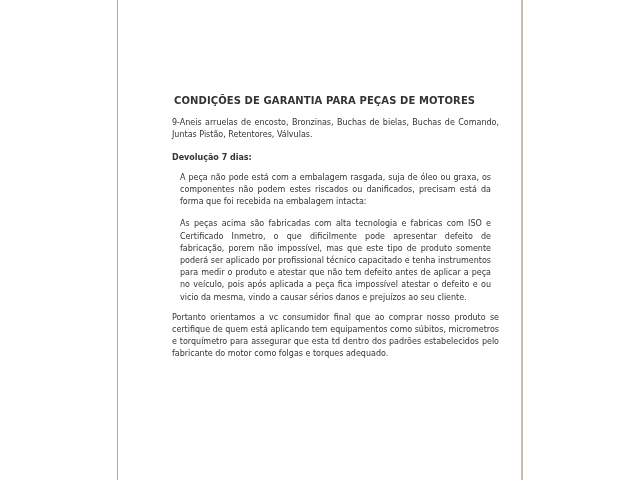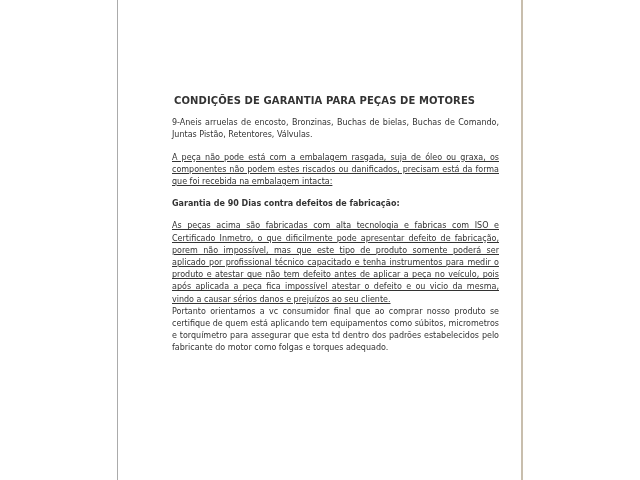--- a/index.html
+++ b/index.html
@@ -38,44 +38,44 @@
   }
   .doc-title {
     font-size: 10px;
     font-weight: bold;
     letter-spacing: 0.1px;
     white-space: nowrap;
     text-align: left;
     margin: 0 0 10px 2px;
   }
   .para { margin: 0 0 10px 0; }
-  .para-tight { margin: 0; text-decoration: underline; }
+  .para-tight { margin: 8px; }
   .heading-block { margin: 0 0 10px 0; }
   .heading-line { font-weight: bold; text-align: left; }
 </style>
 </head>
 <body>
 
 <div class="screen">
 
   <div class="vline vline-left"></div>
   <div class="vline vline-right"></div>
 
   <div class="content">
 
     <div class="doc-title">CONDIÇÕES DE GARANTIA PARA PEÇAS DE MOTORES</div>
 
     <p class="para">9-Aneis arruelas de encosto, Bronzinas, Buchas de bielas, Buchas de Comando, Juntas Pistão, Retentores, Válvulas.</p>
 
 
     <div class="heading-block">
+      <div class="heading-line">Devolução 7 dias:</div>
       <p class="para-tight">A peça não pode está com a embalagem rasgada, suja de óleo ou graxa, os componentes não podem estes riscados ou danificados, precisam está da forma que foi recebida na embalagem intacta:</p>
     </div>
 
-    <div class="heading-line heading-block">Garantia de 90 Dias contra defeitos de fabricação:</div>
 
     <p class="para-tight">As peças acima são fabricadas com alta tecnologia e fabricas com ISO e Certificado Inmetro, o que dificilmente pode apresentar defeito de fabricação, porem não impossível, mas que este tipo de produto somente poderá ser aplicado por profissional técnico capacitado e tenha instrumentos para medir o produto e atestar que não tem defeito antes de aplicar a peça no veículo, pois após aplicada a peça fica impossível atestar o defeito e ou vicio da mesma, vindo a causar sérios danos e prejuízos ao seu cliente.</p>
 
     <p class="para">Portanto orientamos a vc consumidor final que ao comprar nosso produto se certifique de quem está aplicando tem equipamentos como súbitos, micrometros e torquímetro para assegurar que esta td dentro dos padrões estabelecidos pelo fabricante do motor como folgas e torques adequado.</p>
 
 
   </div>
 </div>
 
 </body></html>

